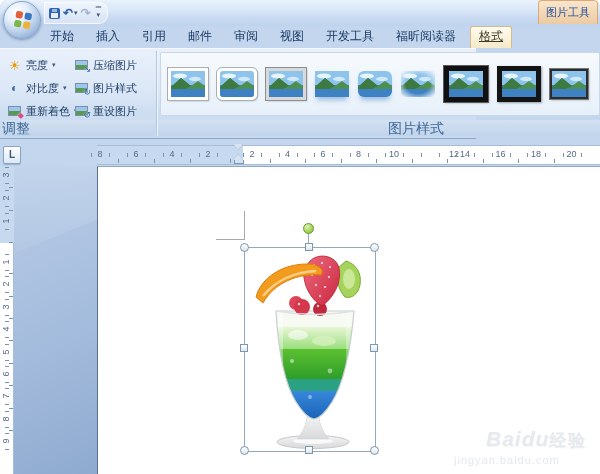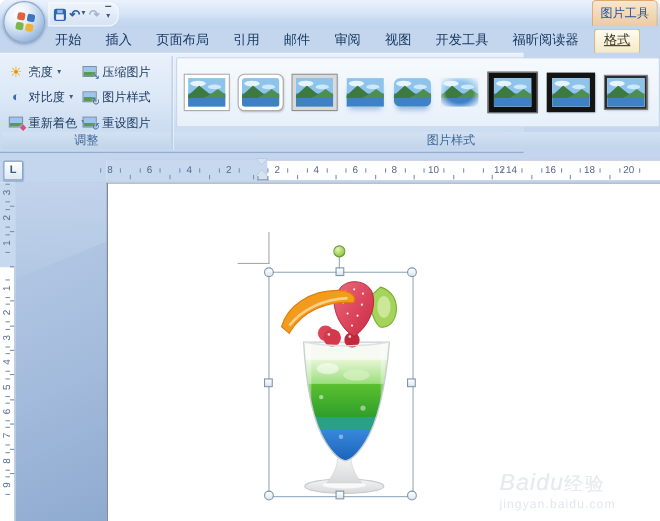--- a/index.html
+++ b/index.html
@@ -46,21 +46,21 @@
     color:#3c3a28;line-height:19px;text-decoration:underline;}
 
   
   #ribbon{position:absolute;left:0;top:48px;width:476px;height:91px;
     background:linear-gradient(#e9f0fb,#dce8f7 45%,#cfdff2 70%,#c6d8ee);
     border-top:1px solid #f5f9fe;border-bottom:1px solid #8ea9cb;box-sizing:border-box;}
   .group{position:absolute;top:1px;height:86px;}
   #grp-adjust{left:2px;width:153px;}
   #grp-styles{left:158px;width:444px;}
   .grp-label{position:absolute;left:0;right:0;bottom:0;height:16px;line-height:16px;
-    text-align:center;font-size:11px;color:#3f6899;
+    text-align:left;font-size:14px;color:#3f6899;
     background:linear-gradient(#d3e1f2,#c1d4ea);border-radius:0 0 3px 3px;}
   .grp-sep{position:absolute;top:2px;bottom:2px;width:1px;background:#b4c8e0;box-shadow:1px 0 0 #eef4fb;}
   .adj-col{position:absolute;top:6px;display:flex;flex-direction:column;gap:5px;}
   .adj-btn{display:flex;align-items:center;gap:4px;height:18px;font-size:11px;color:#1e3c64;cursor:default;white-space:nowrap;}
   .ic{width:15px;height:14px;display:inline-flex;align-items:center;justify-content:center;position:relative;flex:0 0 15px;}
   .ic-sun:before{content:"☀";color:#f09b00;font-size:13px;}
   .ic-half:before{content:"◐";color:#3a6ea8;font-size:12px;}
   .pic-base{width:13px;height:10px;background:linear-gradient(#9cc6ee 0 55%,#5a9a50 55% 100%);
     border:1px solid #7a8fa8;box-sizing:border-box;}
   .ic .ovl{position:absolute;right:-2px;bottom:-2px;font-size:9px;line-height:9px;color:#2f65b0;text-shadow:0 0 2px #fff;}
@@ -121,22 +121,22 @@
   #sel{position:absolute;left:146px;top:80px;width:130px;height:203px;border:1px solid #94a9bb;}
   .handle{position:absolute;background:linear-gradient(#ffffff,#dce6ee);border:1px solid #7f97ab;box-sizing:border-box;z-index:4;}
   .h-circle{width:9px;height:9px;border-radius:50%;}
   .h-square{width:8px;height:8px;}
   #rot-stem{position:absolute;left:210px;top:66px;width:1px;height:14px;background:#94a9bb;}
   #rot-handle{position:absolute;left:205px;top:56px;width:11px;height:11px;border-radius:50%;
     background:radial-gradient(circle at 35% 30%,#e2f3b2,#a7d45f 55%,#7cbf34);border:1px solid #5f9e2b;box-sizing:border-box;z-index:4;}
   #cocktail{position:absolute;left:152px;top:84px;}
 
   #watermark{position:absolute;left:356px;top:260px;color:#e2e7ec;user-select:none;}
-  #wm-logo{font-size:21px;font-weight:normal;font-style:italic;letter-spacing:1px;
-    color:#e6eaee;text-shadow:0.5px 0.5px 0 #f4f6f8;}
+  #wm-logo{font-size:21px;font-weight:bold;font-style:italic;letter-spacing:1px;
+    color:#e6eaee;text-shadow:0.5px 0.5px 0 #f4f6f8;margin-left:32px;}
   #wm-suffix{font-style:normal;font-size:17px;letter-spacing:2px;}
   #wm-url{font-size:11px;color:#e3e8ed;margin-top:2px;letter-spacing:1px;}
 </style>
 </head>
 <body>
 
 <div id="win">
 
   <div id="titlebar">
     <div id="orb">
@@ -162,21 +162,20 @@
           <span>▔</span>
           <span>▾</span>
         </span>
     </div>
     <div id="pic-tools">图片工具</div>
   </div>
 
   <div id="tabrow">
       <div class="tab">开始</div>
       <div class="tab">插入</div>
-      <div class="tab">页面布局</div>
       <div class="tab">引用</div>
       <div class="tab">邮件</div>
       <div class="tab">审阅</div>
       <div class="tab">视图</div>
       <div class="tab">开发工具</div>
       <div class="tab">福昕阅读器</div>
       <div class="tab active">格式</div>
     </div>
 
   <div id="ribbon">

